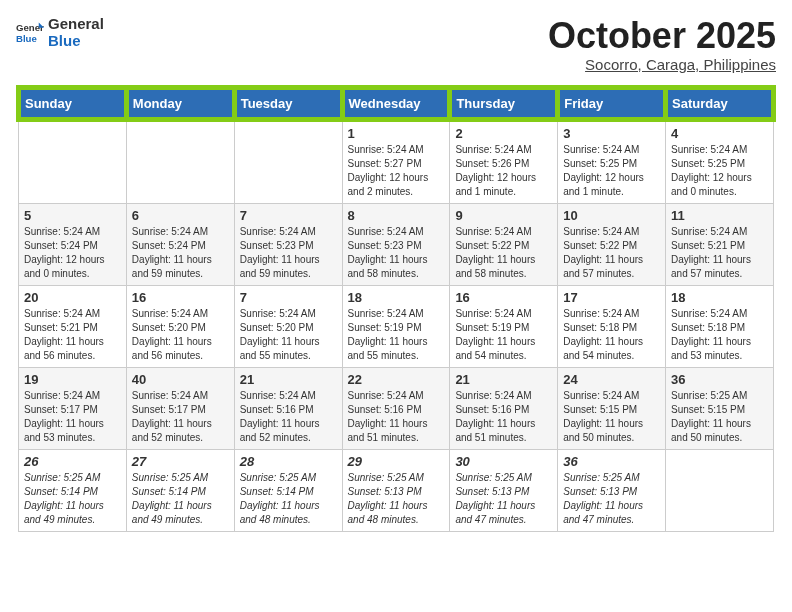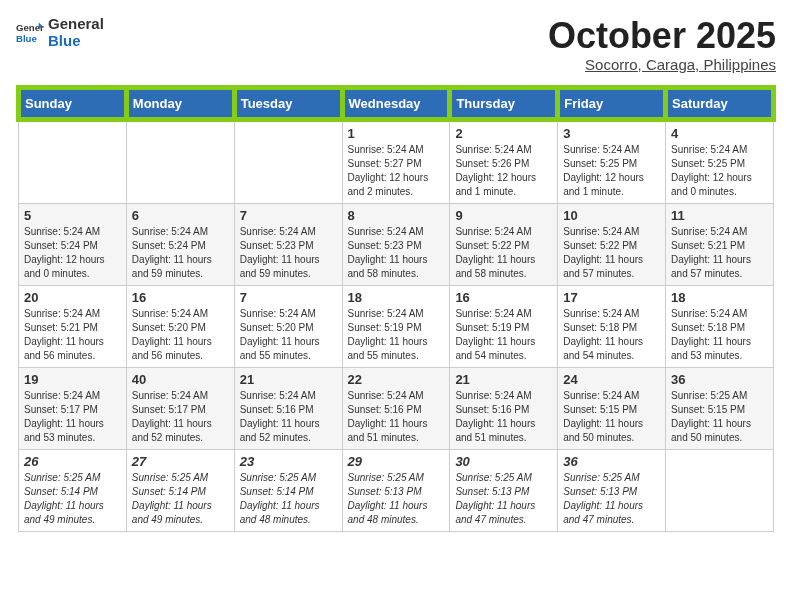--- a/index.html
+++ b/index.html
@@ -323,21 +323,21 @@
 and 49 minutes.</div>
         </td>
         <td>
           <span class="day-number">27</span>
           <div class="day-info" style="white-space: pre-line;">Sunrise: 5:25 AM
 Sunset: 5:14 PM
 Daylight: 11 hours
 and 49 minutes.</div>
         </td>
         <td>
-          <span class="day-number">23</span>
+          <span class="day-number">28</span>
           <div class="day-info" style="white-space: pre-line;">Sunrise: 5:25 AM
 Sunset: 5:14 PM
 Daylight: 11 hours
 and 48 minutes.</div>
         </td>
         <td>
           <span class="day-number">29</span>
           <div class="day-info" style="white-space: pre-line;">Sunrise: 5:25 AM
 Sunset: 5:13 PM
 Daylight: 11 hours

